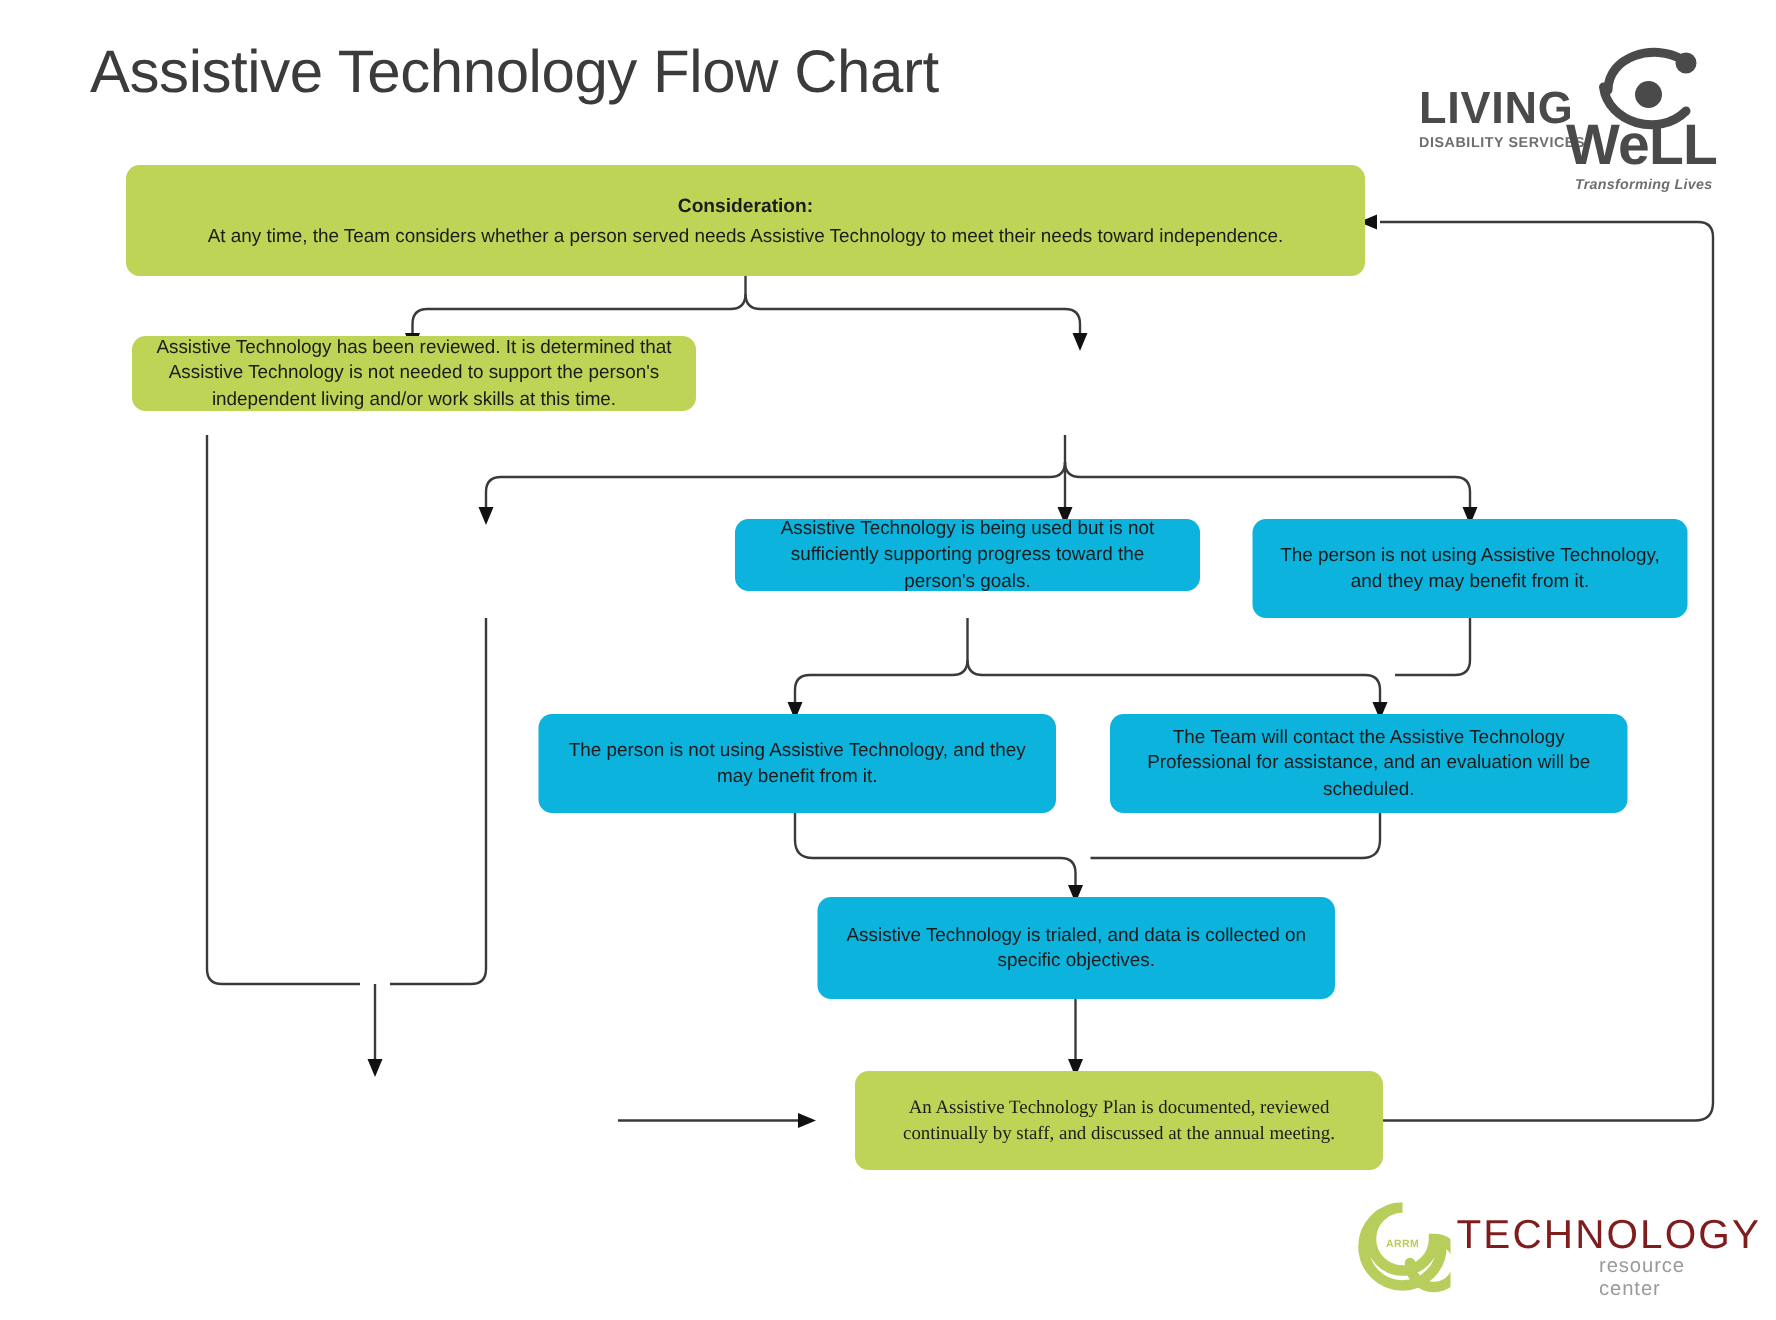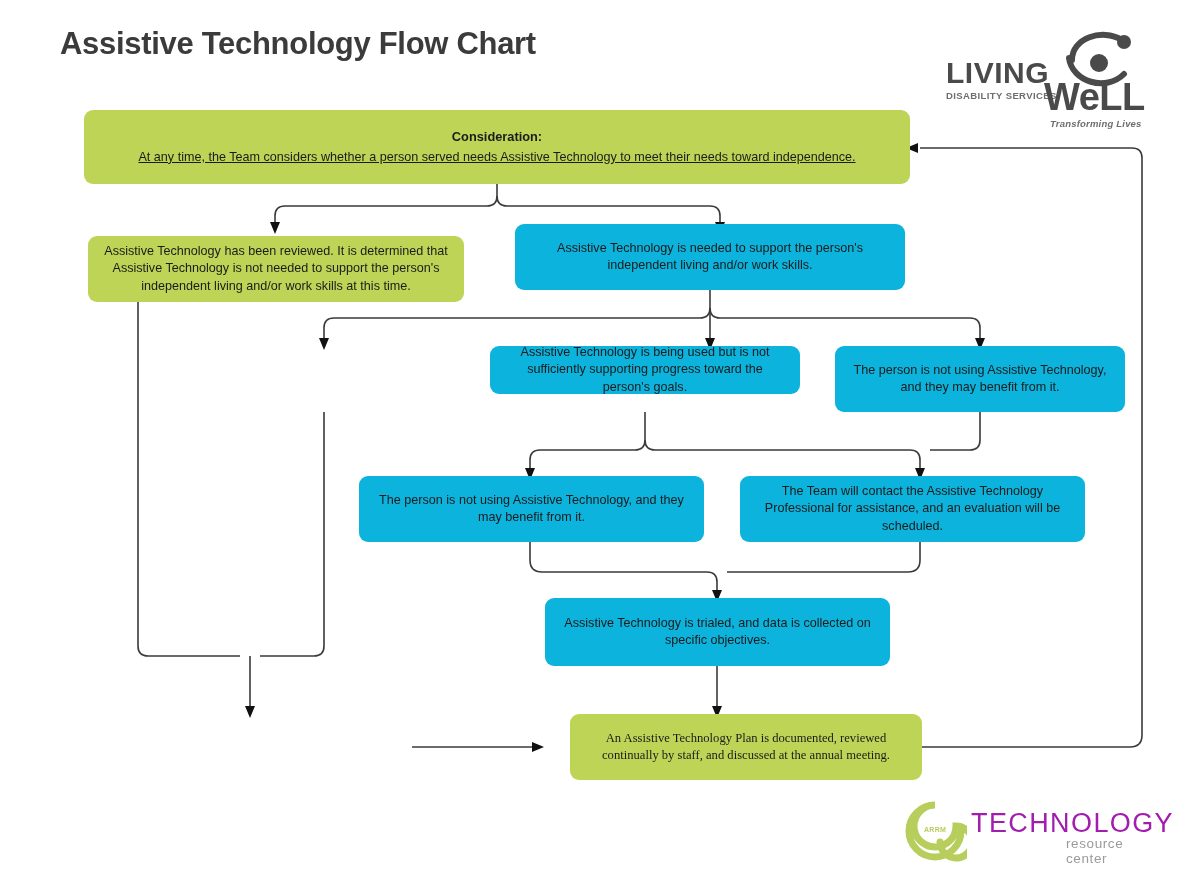--- a/index.html
+++ b/index.html
@@ -8,21 +8,21 @@
     background:#ffffff;
     font-family:"Liberation Sans","DejaVu Sans",sans-serif;
     color:#222;
     overflow:hidden;
     position:relative;
   }
   #stage{position:relative;width:1184px;height:880px;}
 
   .title{
     position:absolute;left:60px;top:26px;
-    font-size:31px;font-weight:bold;color:#3b3b3b;
+    font-size:40px;font-weight:normal;color:#3b3b3b;
     letter-spacing:-0.3px;white-space:nowrap;
   }
 
   
   .logo-lw{position:absolute;left:938px;top:34px;width:210px;height:80px;}
   .logo-lw .lw-living{
     position:absolute;left:8px;top:22px;
     font-size:30px;font-weight:bold;color:#4a4a4a;letter-spacing:0.5px;
   }
   .logo-lw .lw-well{
@@ -35,21 +35,21 @@
   }
   .logo-lw .lw-tag{
     position:absolute;left:112px;top:84px;
     font-size:9.5px;font-style:italic;font-weight:bold;color:#6e6e6e;letter-spacing:0.2px;
   }
   .logo-lw .lw-mark{position:absolute;left:128px;top:-4px;}
 
   .logo-trc{position:absolute;left:903px;top:800px;width:250px;height:62px;}
   .logo-trc .trc-main{
     position:absolute;left:68px;top:8px;
-    font-size:27px;color:#a21caf;letter-spacing:1.4px;font-weight:500;
+    font-size:27px;color:#7f1d1d;letter-spacing:1.4px;font-weight:500;
   }
   .logo-trc .trc-sub{
     position:absolute;left:163px;top:36px;
     font-size:13.5px;color:#9a9a9a;letter-spacing:0.6px;
   }
   .logo-trc .trc-mark{position:absolute;left:0px;top:0px;}
   .logo-trc .trc-arrm{
     position:absolute;left:21px;top:26px;
     font-size:7px;color:#b7ce5c;font-weight:bold;letter-spacing:0.3px;
   }
@@ -67,21 +67,21 @@
     display:flex;align-items:center;justify-content:center;
     text-align:center;
     padding:6px 12px;
     font-size:12.6px;
     line-height:1.38;
     color:#1b1b1b;
   }
   .node.green{background:#bed456;}
   .node.blue{background:#0cb3dd;}
   .node .ttl{display:block;font-weight:bold;margin-bottom:3px;font-size:12.8px;}
-  .node .bdy{display:block;text-decoration:underline;}
+  .node .bdy{display:block;}
   .node.lead{font-size:12.6px;align-items:center;}
 </style>
 </head>
 <body>
 
 <div id="stage">
 
   <div class="title">Assistive Technology Flow Chart</div>
 
   <div class="logo-lw">
@@ -149,27 +149,24 @@
     <polygon class="ah" points="906,148 918,143 918,153"></polygon>
   </svg>
 
   <div class="node green lead" style="left:84px;top:110px;width:826px;height:74px;">
     <div>
       <span class="ttl">Consideration:</span>
       <span class="bdy">At any time, the Team considers whether a person served needs Assistive Technology to meet their needs toward independence.</span>
     </div>
   </div>
 
-  <div class="node green" style="left:88px;top:224px;width:376px;height:66px;margin-top:12px;">
+  <div class="node green" style="left:88px;top:224px;width:376px;height:50px;">
     <span>Assistive Technology has been reviewed. It is determined that Assistive Technology is not needed to support the person's independent living and/or work skills at this time.</span>
   </div>
 
-  <div class="node blue" style="left:515px;top:224px;width:390px;height:66px;">
-    <span>Assistive Technology is needed to support the person's independent living and/or work skills.</span>
-  </div>
 
 
   <div class="node blue" style="left:490px;top:346px;width:310px;height:48px;">
     <span>Assistive Technology is being used but is not sufficiently supporting progress toward the person's goals.</span>
   </div>
 
   <div class="node blue" style="left:835px;top:346px;width:290px;height:66px;">
     <span>The person is not using Assistive Technology, and they may benefit from it.</span>
   </div>
 

